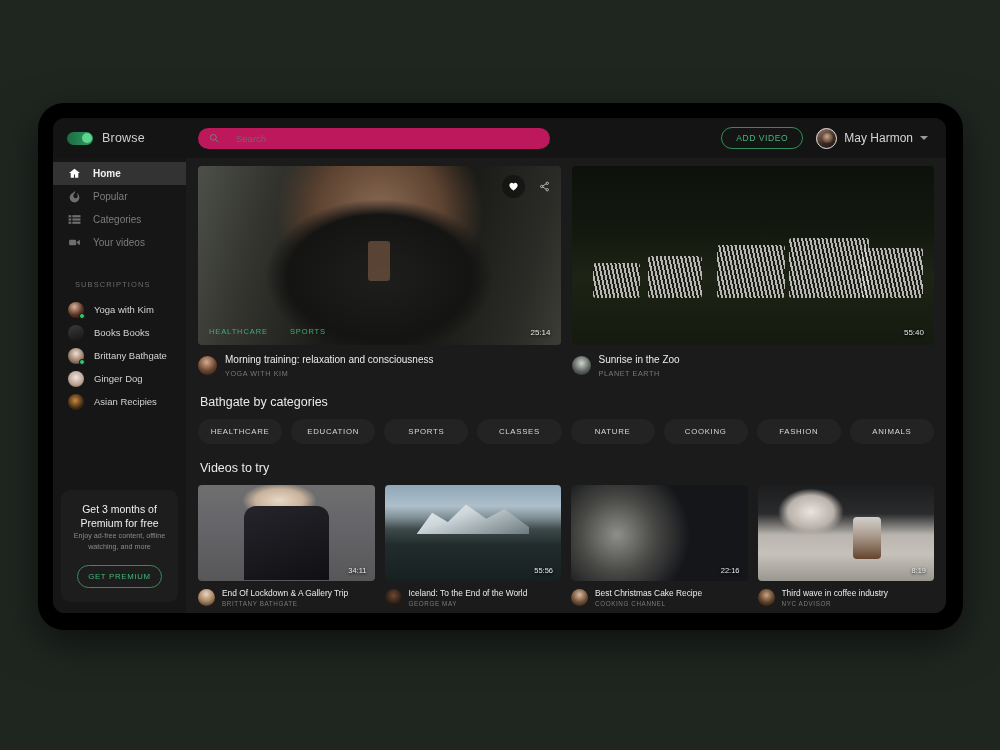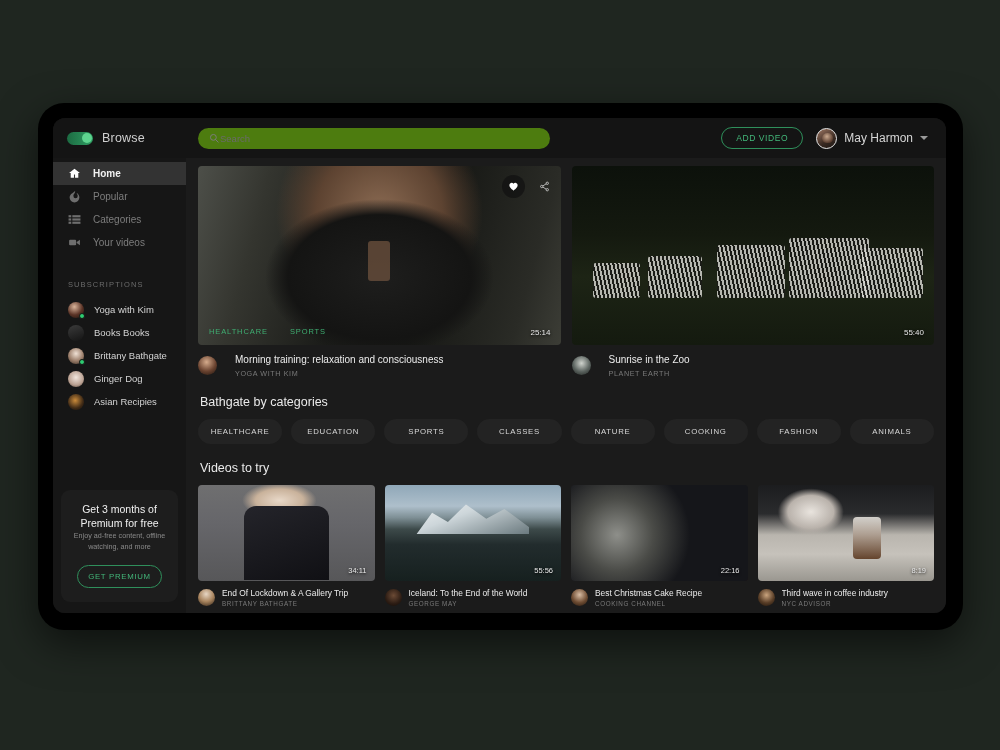--- a/index.html
+++ b/index.html
@@ -49,24 +49,24 @@
   .toggle::after {
     content: ""; position: absolute; right: 1.5px; top: 1.5px;
     width: 10px; height: 10px; border-radius: 50%;
     background: #5ed48f;
   }
   .brand-name { color: #cfcfcf; font-size: 12.5px; letter-spacing: .2px; }
 
   .searchwrap {
     flex: 0 0 352px;
     height: 21px;
-    background: #4d7c0f;
+    background: #be185d;
     border-radius: 11px;
     display: flex; align-items: center;
-    gap: 1px; padding: 0 11px;
+    gap: 17px; padding: 0 11px;
     margin-left: 15px;
   }
   .searchwrap input {
     background: transparent; border: 0; outline: 0;
     color: #c9c9c9; font-size: 9.5px;
     font-family: "Liberation Sans", sans-serif;
     width: 100%;
   }
   .searchwrap input::placeholder { color: #6a6a6a; }
 
@@ -117,21 +117,21 @@
     color: #7d7d7d; font-size: 10px;
     cursor: pointer;
   }
   .nav-item.active { background: #333333; color: #f1f1f1; font-weight: bold; }
   .nav-item.active .ico svg { fill: #ffffff; }
   .ico { width: 13px; height: 13px; display: flex; align-items: center; justify-content: center; }
   .ico svg { width: 13px; height: 13px; fill: #6e6e6e; }
 
   .subs-title {
     color: #6b6b6b; font-size: 7.5px; letter-spacing: 1.1px;
-    padding-left: 15px; margin-top: 26px; margin-bottom: 9px;
+    padding-left: 22px; margin-top: 26px; margin-bottom: 9px;
   }
   .sub-item {
     display: flex; align-items: center; gap: 10px;
     height: 23px; padding-left: 15px; cursor: pointer;
   }
   .sub-name { color: #d3d3d3; font-size: 9.5px; }
   .sub-av {
     width: 16px; height: 16px; border-radius: 50%;
     position: relative; flex: 0 0 16px; overflow: visible;
   }
@@ -218,21 +218,21 @@
   .heart-btn {
     width: 23px; height: 23px; border-radius: 50%;
     background: rgba(16,16,16,.72);
     display: flex; align-items: center; justify-content: center;
     cursor: pointer;
   }
   .heart-btn svg { width: 11px; height: 11px; fill: #fff; }
   .share-btn { cursor: pointer; }
   .share-btn svg { width: 11px; height: 11px; stroke: #e3e3e3; fill: none; stroke-width: 1.6; }
 
-  .meta { display: flex; align-items: center; gap: 18px; margin-top: 9px; }
+  .meta { display: flex; align-items: center; gap: 8px; margin-top: 9px; }
   .meta-av { width: 19px; height: 19px; border-radius: 50%; flex: 0 0 19px; }
   .meta-av.m1 { background: radial-gradient(circle at 45% 32%, #d5ab8c, #6a4330 55%, #1a120c); }
   .meta-av.m2 { background: radial-gradient(circle at 50% 38%, #cfd3cd, #5c6460 55%, #1a1e1b); }
   .meta-txt { min-width: 0; }
   .meta-title { color: #ececec; font-size: 10px; line-height: 1.25; white-space: nowrap; overflow: hidden; text-overflow: ellipsis; }
   .meta-chan { color: #7a7a7a; font-size: 7.2px; letter-spacing: .6px; margin-top: 2px; }
 
   
   .sec-title { color: #eaeaea; font-size: 12.5px; margin: 17px 0 10px 2px; }
 

